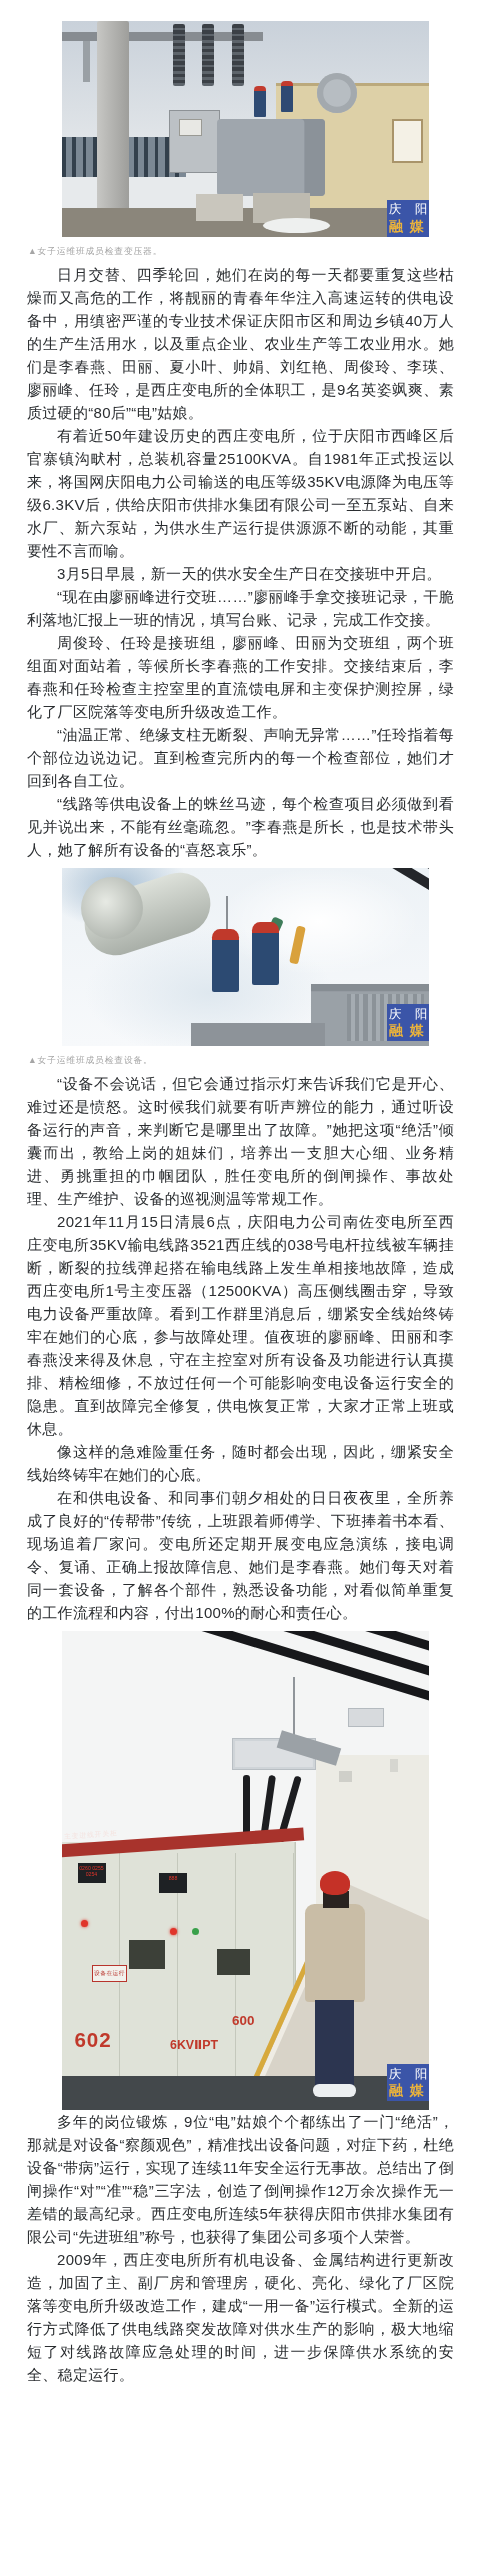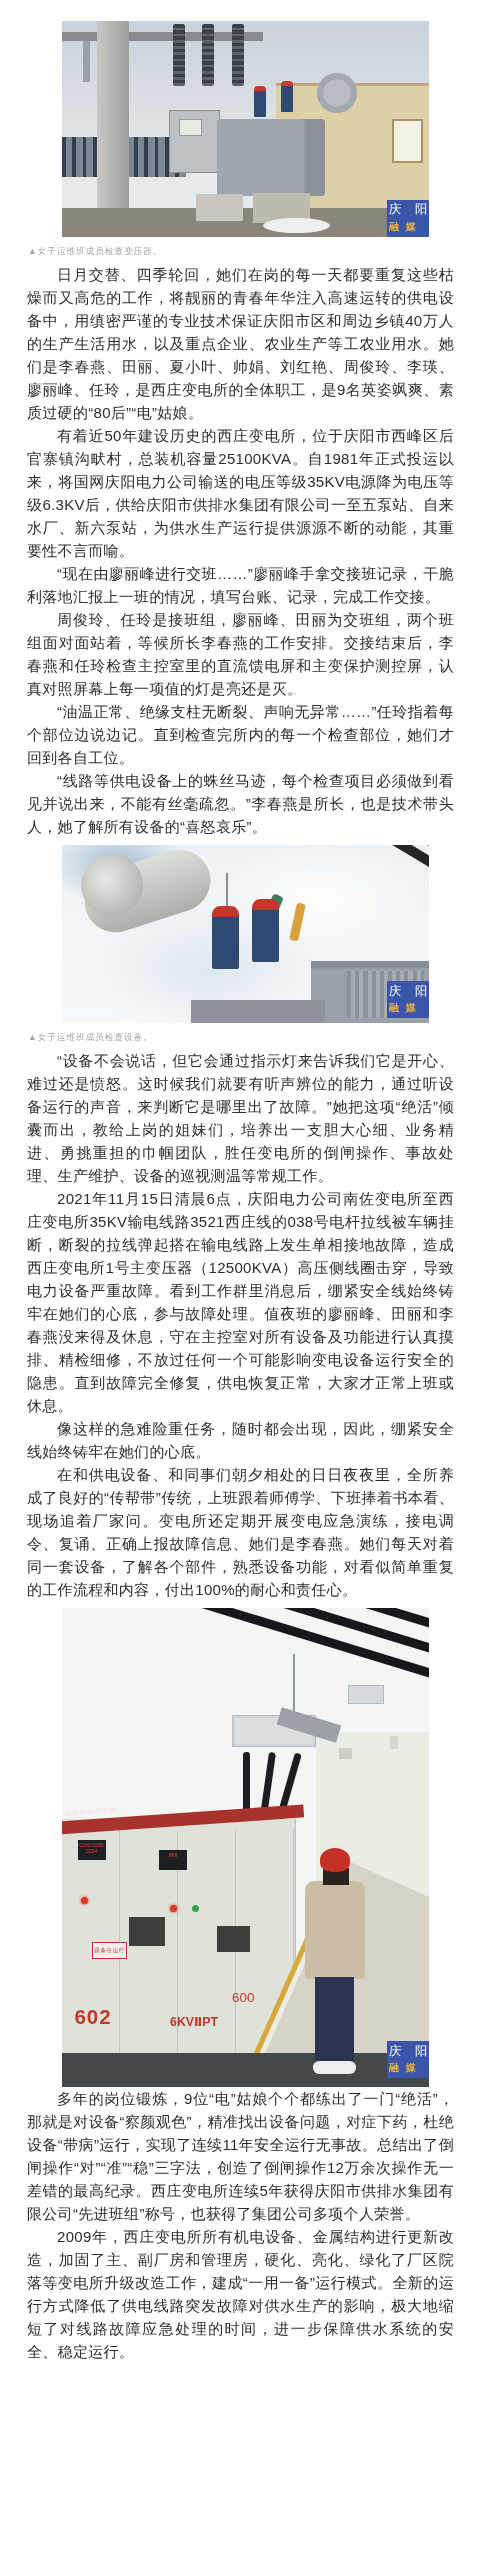--- a/index.html
+++ b/index.html
@@ -11,21 +11,21 @@
   .caption{font-size:8.8px;line-height:12.4px;letter-spacing:0.8px;color:#a6a6a6;
            margin:8.2px 0 6.2px 1px;}
   figure{position:relative;width:367px;margin:6.2px 0 0 35px;padding:0;overflow:hidden;
          background:#dfe3e7;}
   figure *{position:absolute;}
   
   .wm{right:0;bottom:4.1px;width:42px;height:37px;background:#3b55a8;z-index:40;
       display:flex;flex-direction:column;justify-content:center;padding:1px 2.1px;box-sizing:border-box;}
   .wm .l1{position:static;color:#fff;font-size:12.4px;line-height:16.5px;letter-spacing:13.4px;
           white-space:nowrap;overflow:hidden;font-family:"Liberation Serif","DejaVu Serif",serif;}
-  .wm .l2{position:static;color:#e9b23c;font-size:10px;line-height:17.5px;letter-spacing:6.7px;
+  .wm .l2{position:static;color:#e9b23c;font-size:14px;line-height:17.5px;letter-spacing:6.7px;
           font-weight:bold;white-space:nowrap;overflow:hidden;
           font-family:"Liberation Serif","DejaVu Serif",serif;}
   
   .f1{height:216px;}
   .f1 .sky{inset:0;background:linear-gradient(#c9d1da,#e7eaec 70%);}
   .f1 .beam{left:0;top:11.3px;width:201px;height:9.3px;background:#878c91;}
   .f1 .beam2{left:20.6px;top:20.6px;width:7.2px;height:41px;background:#9aa0a5;}
   .f1 .pillar{left:35px;top:0;width:32px;height:195px;background:linear-gradient(90deg,#c7c7c4,#9e9e9b);border-radius:2.1px;}
   .f1 .bush1,.f1 .bush2,.f1 .bush3{top:3.1px;width:12.4px;height:62px;border-radius:2.1px;
       background:repeating-linear-gradient(#3b4046 0 3.6px,#5d646b 3.6px 6.2px);}
@@ -96,21 +96,21 @@
   .f3 .m1{left:15.5px;top:232px;} .f3 .m2{left:97px;top:242px;}
   .f3 .lampr1,.f3 .lampr2{width:7.2px;height:7.2px;border-radius:50%;background:#e0352b;box-shadow:0 0 3.1px #e0352b;}
   .f3 .lampr1{left:18.5px;top:289px;} .f3 .lampr2{left:108px;top:297px;}
   .f3 .lampg{left:130px;top:297px;width:7.2px;height:7.2px;border-radius:50%;background:#39a04a;}
   .f3 .win1,.f3 .win2{background:#3c4038;}
   .f3 .win1{left:67px;top:309px;width:36px;height:29px;} .f3 .win2{left:155px;top:318px;width:33px;height:26px;}
   .f3 .plate{left:30px;top:334px;width:33px;height:15.5px;background:#f2f1ec;border:1px solid #b8342c;
       color:#b8342c;font-size:5.7px;line-height:14.4px;text-align:center;letter-spacing:0.5px;}
   .f3 .lab602{left:12.4px;top:397px;color:#c0392b;font-size:20.6px;font-weight:bold;letter-spacing:1px;}
   .f3 .lab6kv{left:108px;top:406px;color:#c0392b;font-size:12.4px;font-weight:bold;}
-  .f3 .lab600{left:170px;top:382px;color:#c0392b;font-size:13.4px;font-weight:normal;}
+  .f3 .lab600{left:170px;top:382px;color:#c0392b;font-size:13.4px;font-weight:bold;}
   .f3 .floor{left:0;bottom:0;width:100%;height:34px;background:#43484b;}
   .f3 .walk{right:-20.6px;bottom:-10.3px;width:155px;height:216px;background:#d8d3c8;
       transform:rotate(24deg);border-left:5.2px solid #d7a93c;box-shadow:inset 5.2px 0 0 #efece4;}
   .f3 .helmet{left:258px;top:240px;width:30px;height:24px;border-radius:50% 50% 40% 40%;background:#c53127;z-index:10;}
   .f3 .hair{left:261px;top:260px;width:26px;height:17.5px;background:#2a2320;z-index:9;}
   .f3 .shirt{left:243px;top:273px;width:60px;height:98px;border-radius:9.3px 9.3px 4.1px 4.1px;background:#c9bda6;z-index:8;}
   .f3 .pants{left:253px;top:369px;width:39px;height:89px;background:#2c3550;z-index:8;}
   .f3 .shoe{left:251px;top:453px;width:43px;height:13.4px;border-radius:6.2px;background:#eceff1;z-index:9;}
   .f3 .wm{bottom:8.2px;}
 </style>
@@ -143,22 +143,23 @@
     <div class="snow"></div>
     <div class="wm">
       <span class="l1">庆阳</span>
       <span class="l2">融媒</span>
     </div>
   </figure>
   <div class="caption">▲女子运维班成员检查变压器。</div>
 
   <p class="para">日月交替、四季轮回，她们在岗的每一天都要重复这些枯燥而又高危的工作，将靓丽的青春年华注入高速运转的供电设备中，用缜密严谨的专业技术保证庆阳市区和周边乡镇40万人的生产生活用水，以及重点企业、农业生产等工农业用水。她们是李春燕、田丽、夏小叶、帅娟、刘红艳、周俊玲、李瑛、廖丽峰、任玲，是西庄变电所的全体职工，是9名英姿飒爽、素质过硬的“80后”“电”姑娘。</p>
   <p class="para">有着近50年建设历史的西庄变电所，位于庆阳市西峰区后官寨镇沟畎村，总装机容量25100KVA。自1981年正式投运以来，将国网庆阳电力公司输送的电压等级35KV电源降为电压等级6.3KV后，供给庆阳市供排水集团有限公司一至五泵站、自来水厂、新六泵站，为供水生产运行提供源源不断的动能，其重要性不言而喻。</p>
+  <p class="para">3月5日早晨，新一天的供水安全生产日在交接班中开启。</p>
   <p class="para">“现在由廖丽峰进行交班……”廖丽峰手拿交接班记录，干脆利落地汇报上一班的情况，填写台账、记录，完成工作交接。</p>
-  <p class="para">周俊玲、任玲是接班组，廖丽峰、田丽为交班组，两个班组面对面站着，等候所长李春燕的工作安排。交接结束后，李春燕和任玲检查主控室里的直流馈电屏和主变保护测控屏，认真对照屏幕上每一项值的灯是亮还是灭。</p>
+  <p class="para">周俊玲、任玲是接班组，廖丽峰、田丽为交班组，两个班组面对面站着，等候所长李春燕的工作安排。交接结束后，李春燕和任玲检查主控室里的直流馈电屏和主变保护测控屏，绿化了厂区院落等变电所升级改造工作。</p>
   <p class="para">“油温正常、绝缘支柱无断裂、声响无异常……”任玲指着每个部位边说边记。直到检查完所内的每一个检查部位，她们才回到各自工位。</p>
   <p class="para">“线路等供电设备上的蛛丝马迹，每个检查项目必须做到看见并说出来，不能有丝毫疏忽。”李春燕是所长，也是技术带头人，她了解所有设备的“喜怒哀乐”。</p>
 
   <figure class="f2">
     <div class="cyl"></div>
     <div class="cylcap"></div>
     <div class="mast"></div>
 
     <div class="cable2"></div>
     <div class="cable3"></div>

